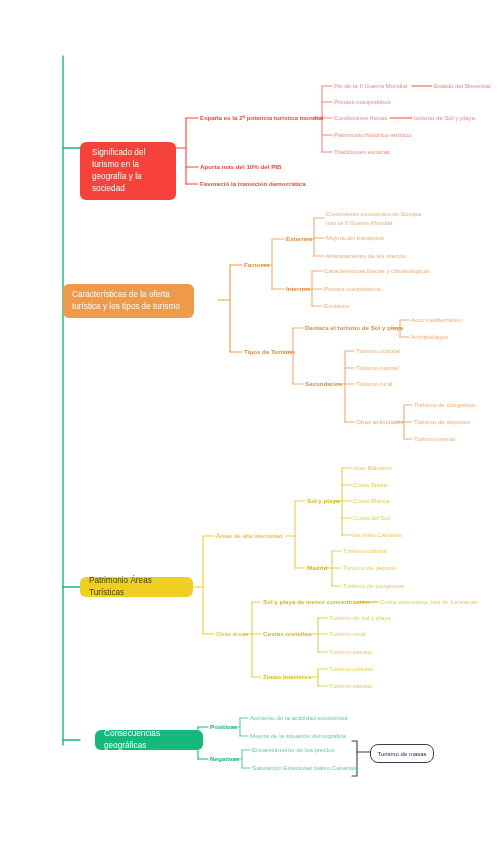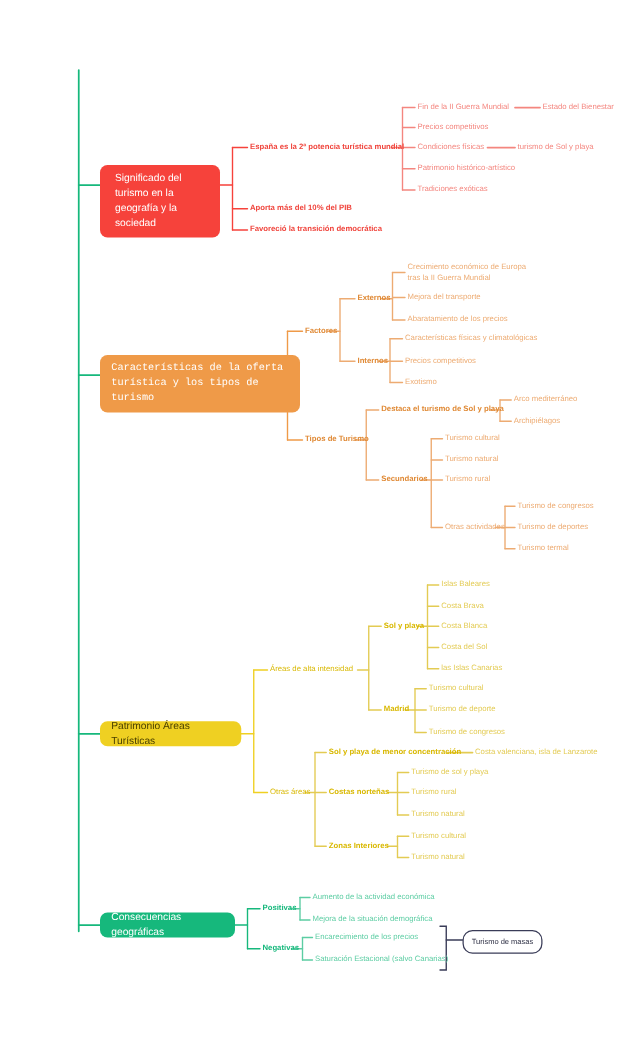--- a/index.html
+++ b/index.html
@@ -22,21 +22,21 @@
   
   .branch{
     position:absolute;border-radius:6px;color:#ffffff;
     display:flex;align-items:center;
     padding:5px 9px;font-size:8.2px;line-height:1.45;
     box-sizing:border-box;
   }
   .branch.red{background:#f6423b;}
   .branch.orange{background:#ef9a48;}
   .branch.yellow{background:#efd022;color:#4a4000;}
-  .branch.green{background:#16b87c;}
+  .branch.green{background:#16b87c;margin-left:15px;}
 
   
   .leaf{
     position:absolute;font-size:6.2px;line-height:1.5;white-space:nowrap;
   }
   .leaf.wrap{white-space:normal;width:92px;}
   .leaf.bold{font-weight:bold;}
   .c-red{color:#f0443c;}
   .c-red-l{color:#f4867f;}
   .c-org{color:#e08a36;}
@@ -211,37 +211,37 @@
       </g>
 
       <g stroke="#3a3c58" stroke-width="1.1">
         <path d="M352,741 L357,741 L357,776 L352,776"></path>
         <path d="M357,752 L370,752"></path>
       </g>
     </g>
   </svg>
 
 
-  <div class="branch red" style="left:80px;top:132px;width:96px;padding-left:12px;">
+  <div class="branch red" style="left:80px;top:142px;width:96px;padding-left:12px;">
     <span>Significado del turismo en la geografía y la sociedad</span>
   </div>
 
   <div class="leaf bold c-red" style="left:200px;top:113px;">España es la 2ª potencia turística mundial</div>
   <div class="leaf bold c-red" style="left:200px;top:162px;">Aporta más del 10% del PIB</div>
   <div class="leaf bold c-red" style="left:200px;top:179px;">Favoreció la transición democrática</div>
 
   <div class="leaf c-red-l" style="left:334px;top:81px;">Fin de la II Guerra Mundial</div>
   <div class="leaf c-red-l" style="left:434px;top:81px;">Estado del Bienestar</div>
   <div class="leaf c-red-l" style="left:334px;top:97px;">Precios competitivos</div>
   <div class="leaf c-red-l" style="left:334px;top:113px;">Condiciones físicas</div>
   <div class="leaf c-red-l" style="left:414px;top:113px;">turismo de Sol y playa</div>
   <div class="leaf c-red-l" style="left:334px;top:130px;">Patrimonio histórico-artístico</div>
   <div class="leaf c-red-l" style="left:334px;top:147px;">Tradiciones exóticas</div>
 
-  <div class="branch orange" style="left:80px;top:284px;width:160px;font-family:Liberation Mono, monospace;">
+  <div class="branch orange" style="left:63px;top:284px;width:131px;">
     <span>Características de la oferta turística y los tipos de turismo</span>
   </div>
 
   <div class="leaf bold c-org" style="left:244px;top:260px;">Factores</div>
   <div class="leaf bold c-org" style="left:244px;top:347px;">Tipos de Turismo</div>
 
   <div class="leaf bold c-org" style="left:286px;top:234px;">Externos</div>
   <div class="leaf bold c-org" style="left:286px;top:284px;">Internos</div>
 
   <div class="leaf wrap c-org-l" style="left:326px;top:209px;width:96px;">Crecimiento económico de Europa tras la II Guerra Mundial</div>

